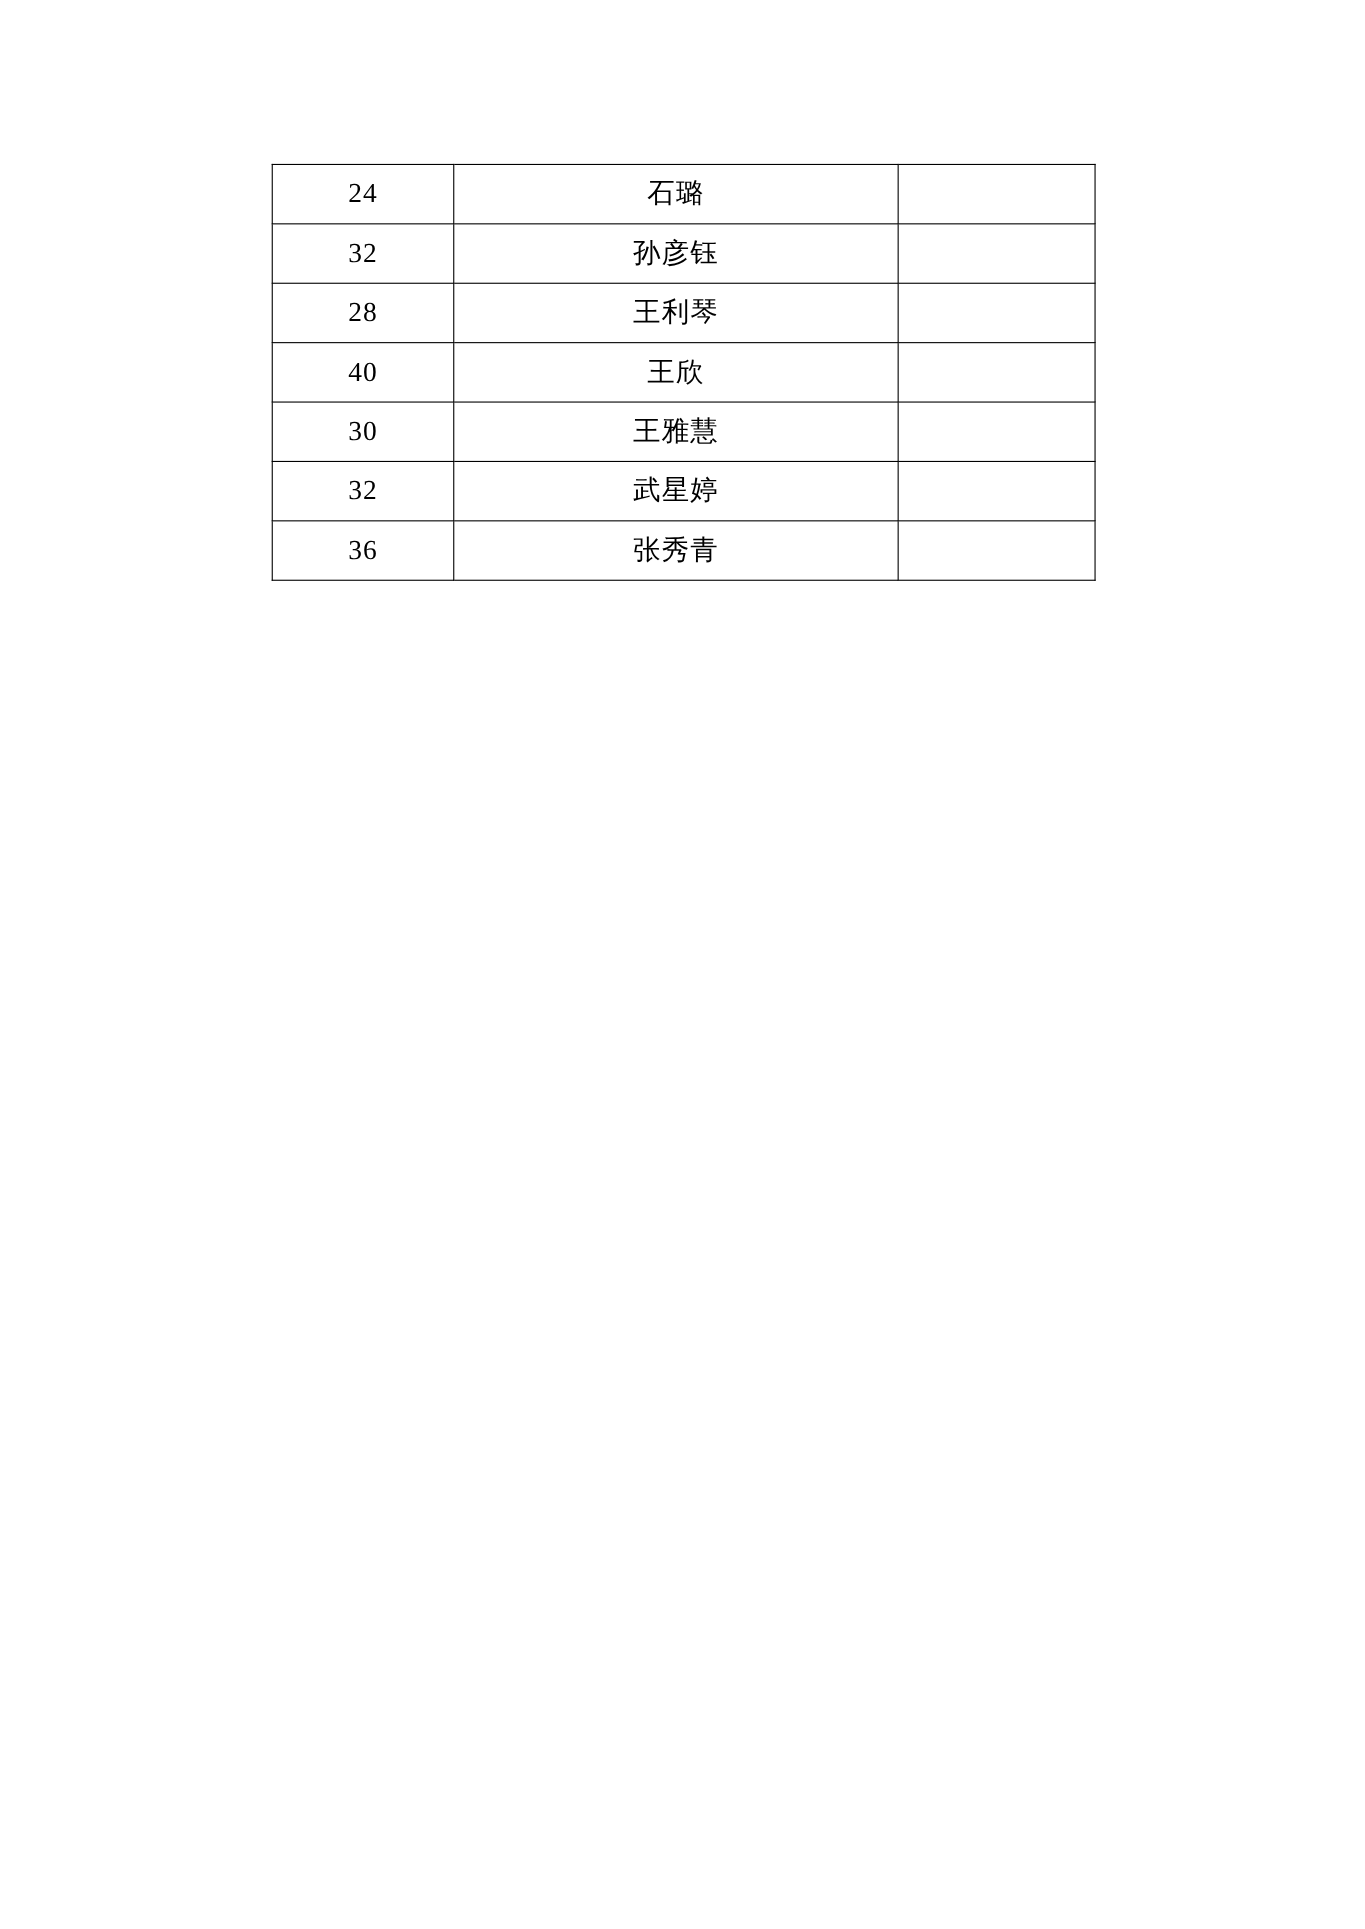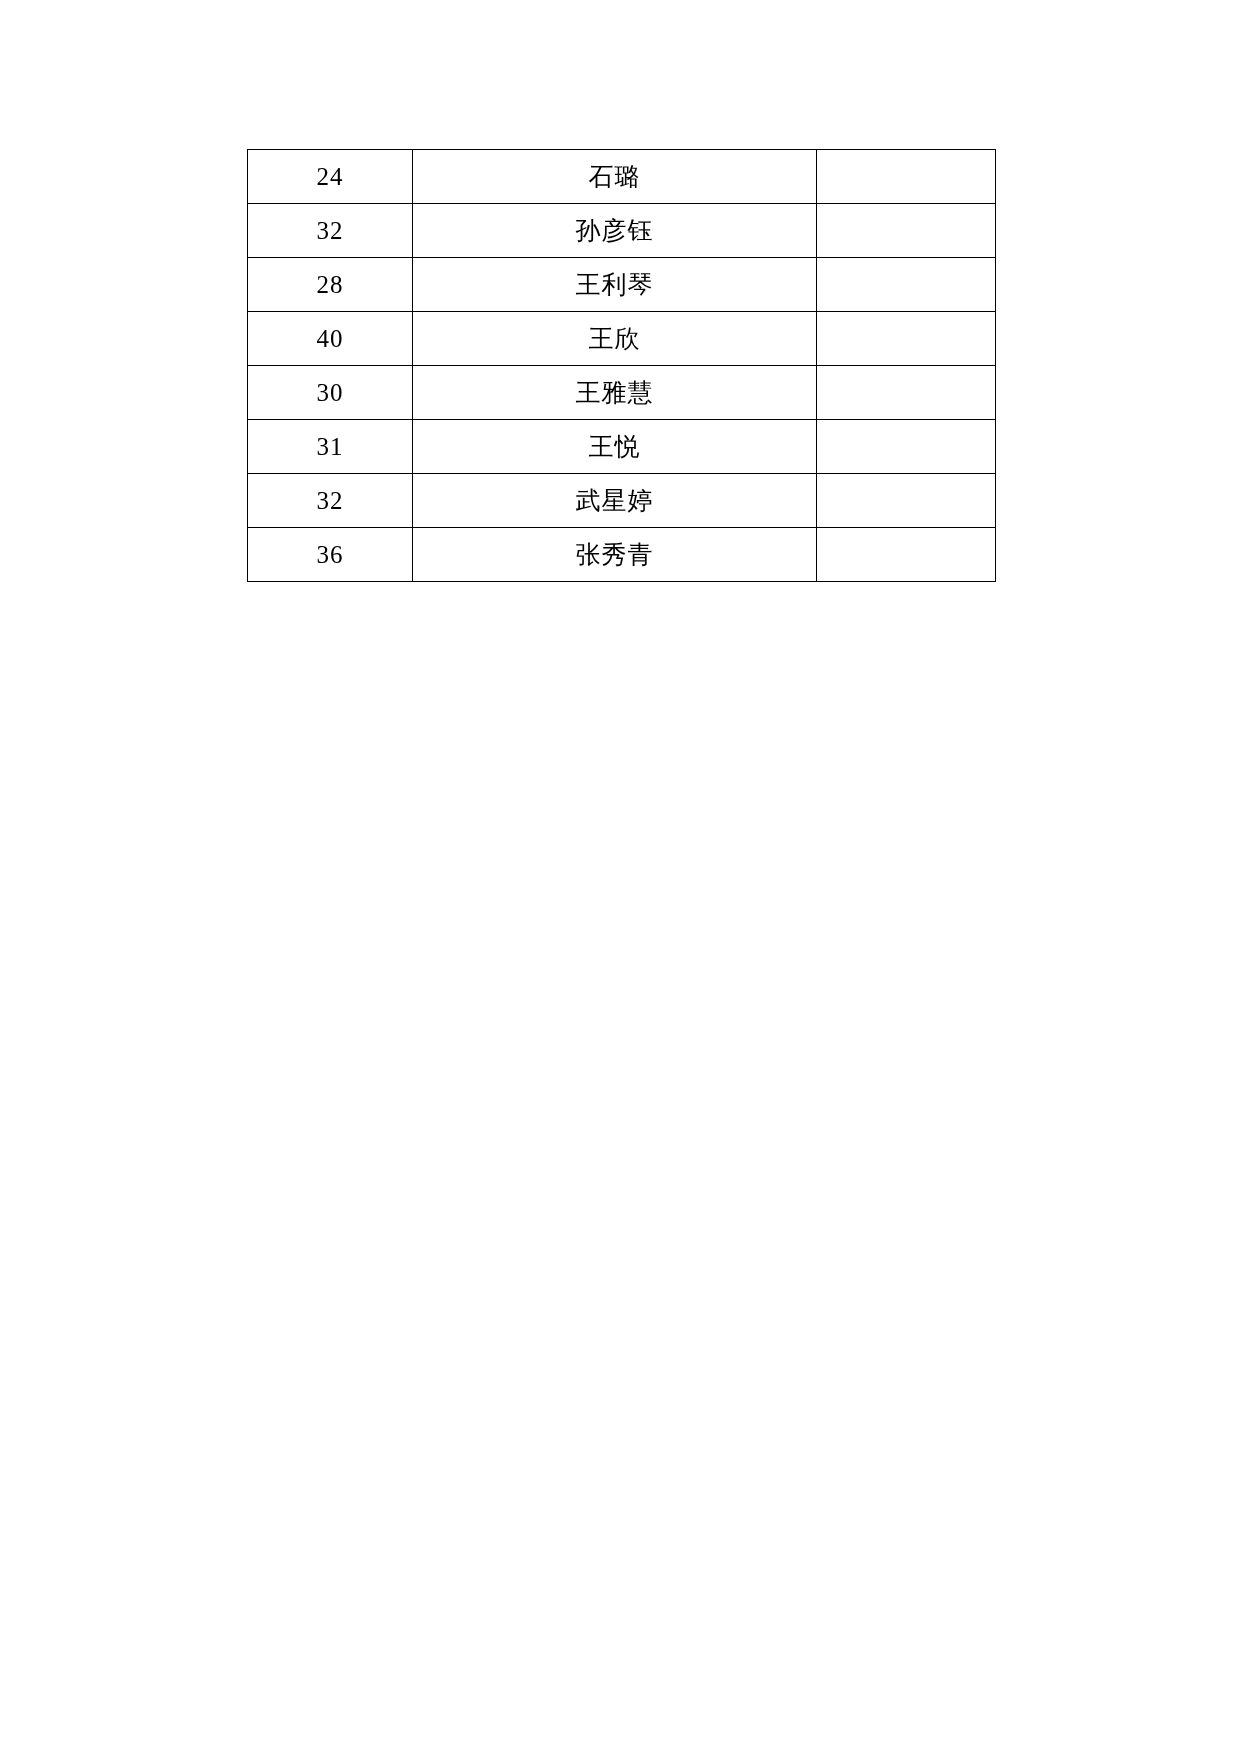--- a/index.html
+++ b/index.html
@@ -81,25 +81,20 @@
           <td class="cell-index">40</td>
           <td class="cell-name">王欣</td>
           <td class="cell-blank"></td>
         </tr>
         <tr>
           <td class="cell-index">30</td>
           <td class="cell-name">王雅慧</td>
           <td class="cell-blank"></td>
         </tr>
         <tr>
-          <td class="cell-index">31</td>
-          <td class="cell-name">王悦</td>
-          <td class="cell-blank"></td>
-        </tr>
-        <tr>
           <td class="cell-index">32</td>
           <td class="cell-name">武星婷</td>
           <td class="cell-blank"></td>
         </tr>
         <tr>
           <td class="cell-index">36</td>
           <td class="cell-name">张秀青</td>
           <td class="cell-blank"></td>
         </tr>
       </tbody>

